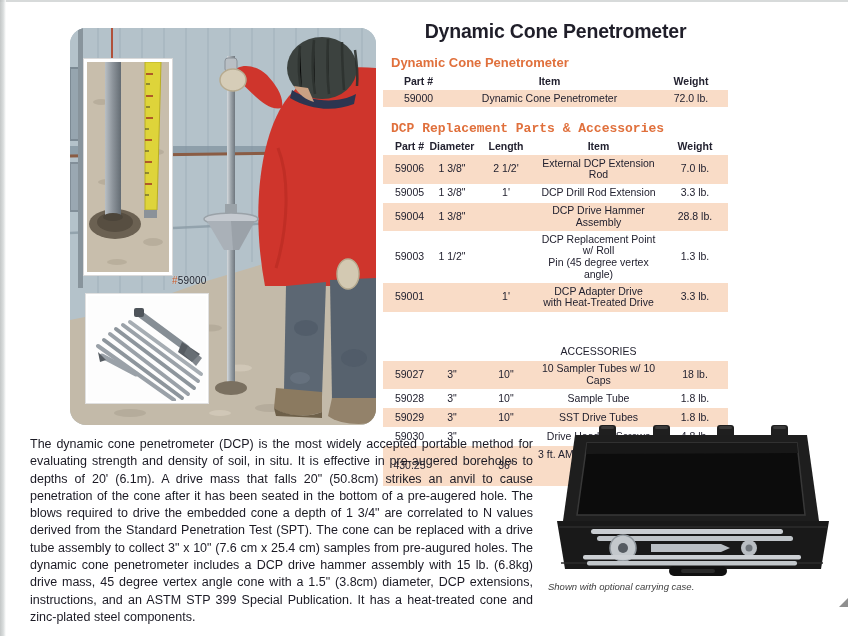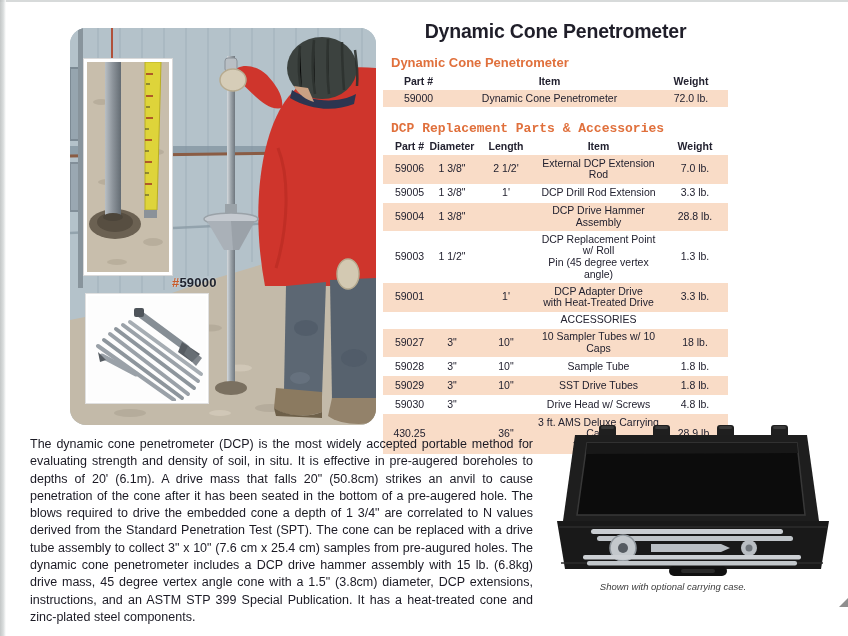--- a/index.html
+++ b/index.html
@@ -17,27 +17,27 @@
   .left-edge { position:absolute; left:0; top:0; width:6px; height:636px;
     background:linear-gradient(90deg,#b9bdbd 0%,#d4d8d8 55%,#ffffff 100%); opacity:.85; }
 
   
   .main-photo { position:absolute; left:70px; top:28px; width:306px; height:397px;
     border-radius:16px; overflow:hidden; background:#b4c2ca; }
   .inset-tape { position:absolute; left:84px; top:59px; width:88px; height:216px;
     border:3px solid #ffffff; box-shadow:0 0 0 1px #d9d9d9; overflow:hidden; background:#c8beac; }
   .inset-parts { position:absolute; left:86px; top:294px; width:122px; height:109px;
     border:2px solid #ffffff; box-shadow:0 0 0 1px #e0e0e0; overflow:hidden; background:#fdfdfd; }
-  .part-label { position:absolute; left:172px; top:275px; font-size:13px; font-weight:bold;
+  .part-label { position:absolute; left:172px; top:275px; font-size:10px; font-weight:normal;
     letter-spacing:.2px; text-shadow:0 0 2px rgba(255,255,255,.5); }
   .part-label .hash { color:#c85a2a; }
   .part-label .num { color:#20242f; }
 
   .case-photo { position:absolute; left:551px; top:423px; width:288px; height:154px; }
-  .case-caption { position:absolute; left:548px; top:581px; width:250px; text-align:center;
+  .case-caption { position:absolute; left:548px; top:581px; width:250px; text-align:left;
     font-style:italic; font-size:9.5px; color:#3d3d3d; }
 
   .corner-triangle { position:absolute; left:839px; top:598px; width:0; height:0;
     border-left:9px solid transparent; border-bottom:9px solid #8f8f8f; }
 
   
   .page-title { position:absolute; left:383px; top:20px; width:345px; text-align:center;
     font-size:19.5px; font-weight:bold; color:#1f1e29; letter-spacing:-0.2px; }
   .section-heading { position:absolute; font-size:13px; font-weight:bold; color:var(--accent); }
   .sec1 { left:391px; top:55px; }
@@ -46,21 +46,21 @@
   .ptable { position:absolute; width:345px; font-size:10.5px; color:var(--dark); }
   .t-main { left:383px; top:73px; }
   .t-parts { left:383px; top:138px; }
   .thead, .trow { display:grid; align-items:center; }
   .t-main .thead, .t-main .trow { grid-template-columns:62px 1fr 74px; }
   .t-parts .thead, .t-parts .trow { grid-template-columns:44px 50px 58px 1fr 66px; }
   .thead { font-weight:bold; min-height:17px; }
   .t-main .trow { min-height:15px; }
   .t-parts .trow { min-height:19px; }
   .trow.shaded { background:var(--peach); }
-  .trow.divrow { min-height:17px; }
+  .trow.divrow { min-height:17px;margin-top:32px; }
   .tcell { text-align:center; line-height:1.12; padding:2.5px 0; }
   .tcell.col-part { text-align:center; padding-left:9px; }
   .tcell.col-item { white-space:pre-line; }
 
   
   .description { position:absolute; left:30px; top:436px; width:503px;
     font-size:12.5px; line-height:17.3px; text-align:justify; color:#1b1a24; }
 </style>
 </head>
 <body>

